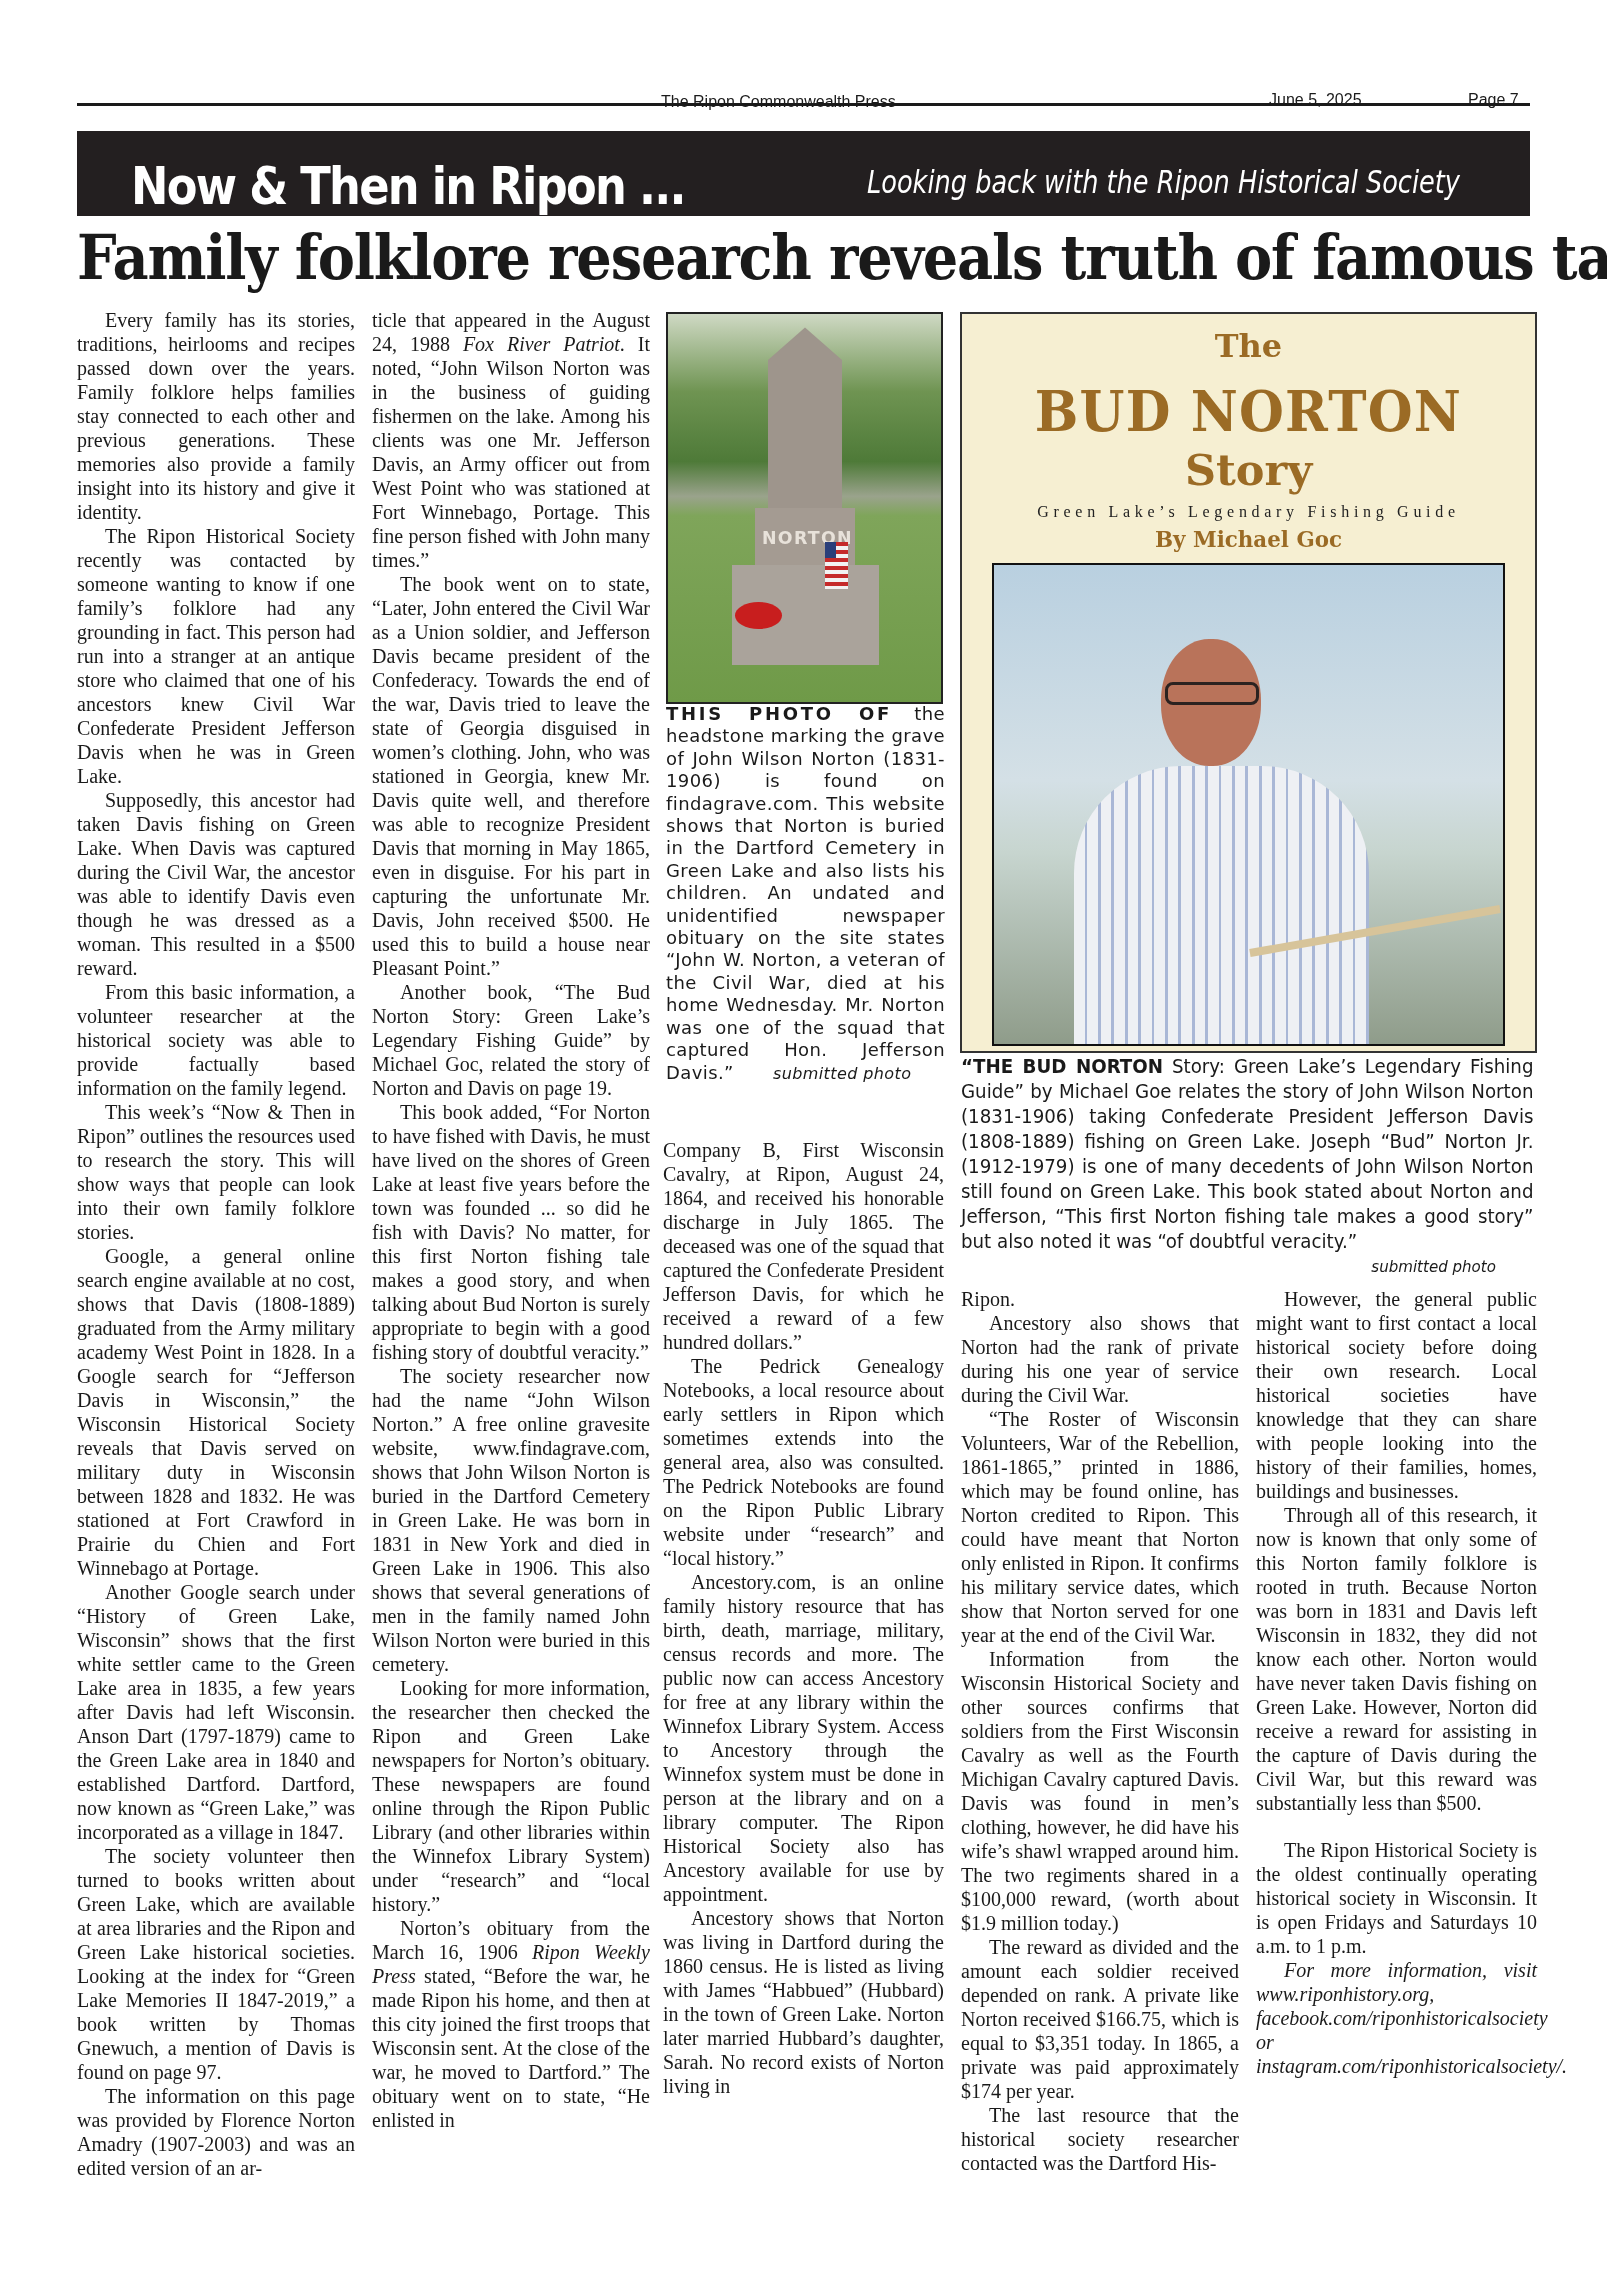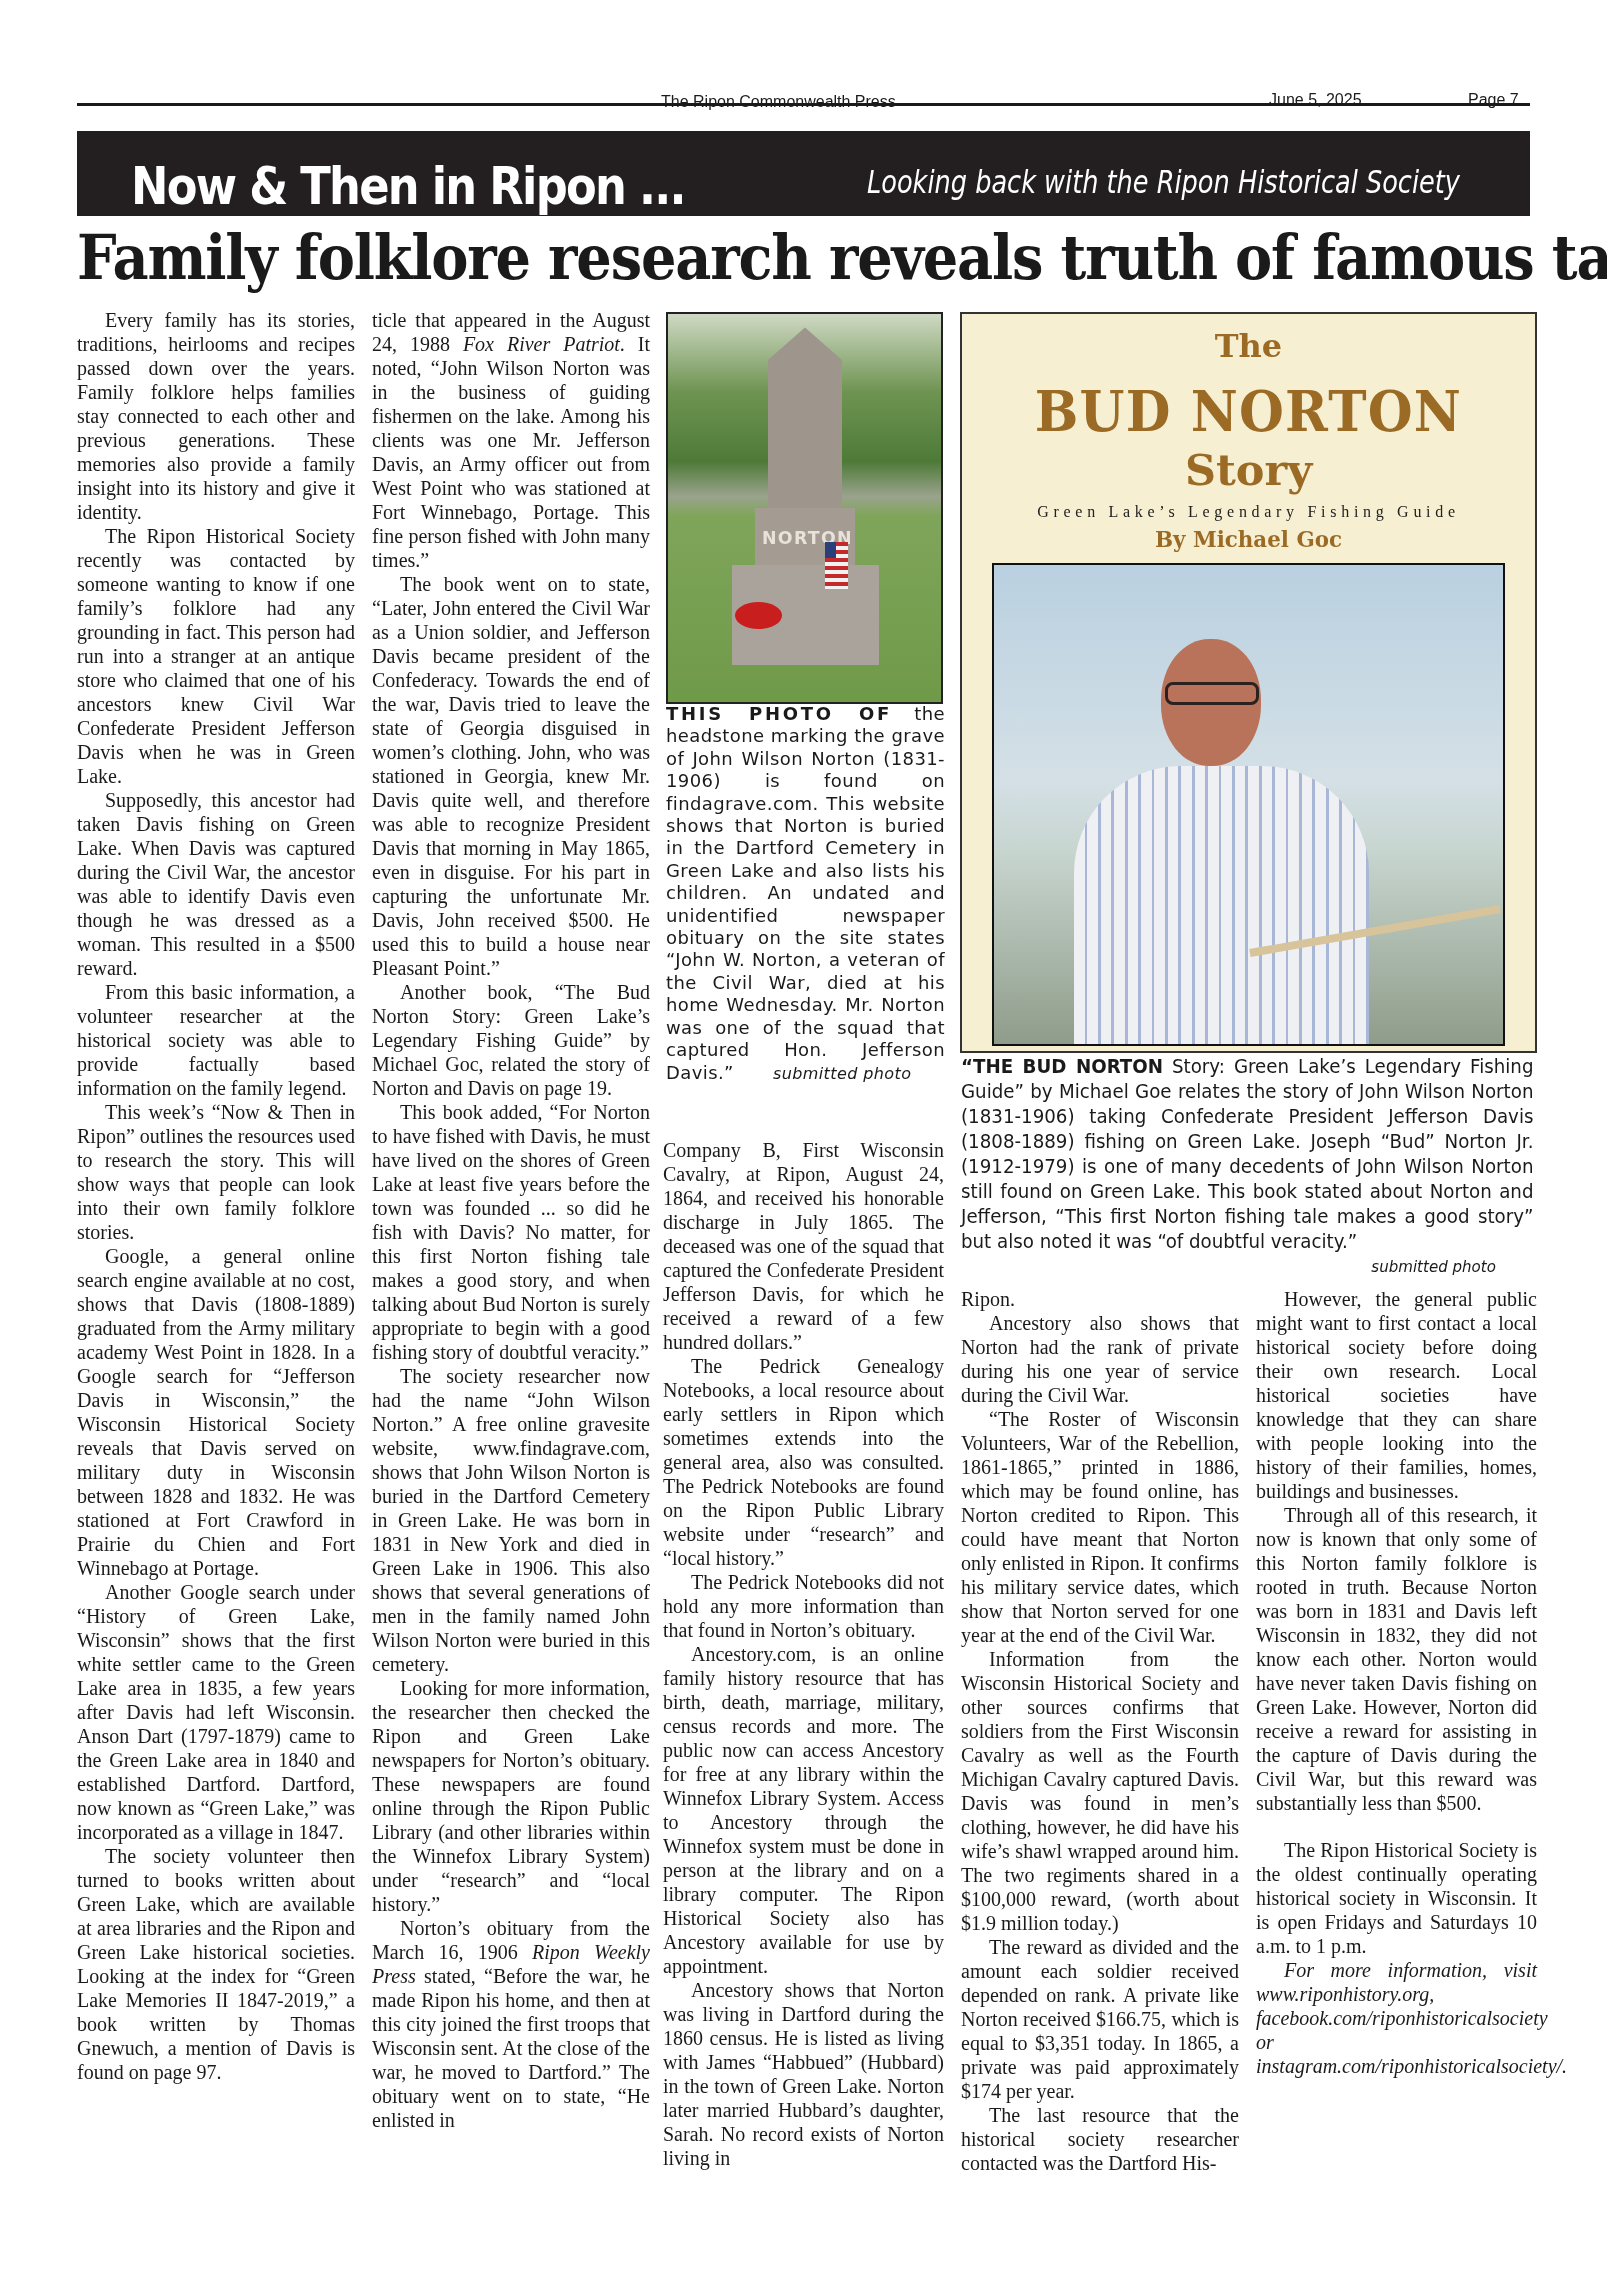--- a/index.html
+++ b/index.html
@@ -68,20 +68,21 @@
 
 <div class="col col1">
   <p>Every family has its stories, traditions, heirlooms and recipes passed down over the years. Family folklore helps families stay connected to each other and previous generations. These memories also provide a family insight into its history and give it identity.</p>
   <p>The Ripon Historical Society recently was contacted by someone wanting to know if one family’s folklore had any grounding in fact. This person had run into a stranger at an antique store who claimed that one of his ancestors knew Civil War Confederate President Jefferson Davis when he was in Green Lake.</p>
   <p>Supposedly, this ancestor had taken Davis fishing on Green Lake. When Davis was captured during the Civil War, the ancestor was able to identify Davis even though he was dressed as a woman. This resulted in a $500 reward.</p>
   <p>From this basic information, a volunteer researcher at the historical society was able to provide factually based information on the family legend.</p>
   <p>This week’s “Now &amp; Then in Ripon” outlines the resources used to research the story. This will show ways that people can look into their own family folklore stories.</p>
   <p>Google, a general online search engine available at no cost, shows that Davis (1808-1889) graduated from the Army military academy West Point in 1828. In a Google search for “Jefferson Davis in Wisconsin,” the Wisconsin Historical Society reveals that Davis served on military duty in Wisconsin between 1828 and 1832. He was stationed at Fort Crawford in Prairie du Chien and Fort Winnebago at Portage.</p>
   <p>Another Google search under “History of Green Lake, Wisconsin” shows that the first white settler came to the Green Lake area in 1835, a few years after Davis had left Wisconsin. Anson Dart (1797-1879) came to the Green Lake area in 1840 and established Dartford. Dartford, now known as “Green Lake,” was incorporated as a village in 1847.</p>
   <p>The society volunteer then turned to books written about Green Lake, which are available at area libraries and the Ripon and Green Lake historical societies. Looking at the index for “Green Lake Memories II 1847-2019,” a book written by Thomas Gnewuch, a mention of Davis is found on page 97.</p>
+  <p>The information on this page was provided by Florence Norton Amadry (1907-2003) and was an edited version of an ar-</p>
 </div>
 
 <div class="col col2">
   <p class="noindent"><span>ticle that appeared in the August 24, 1988 </span><i>Fox River Patriot</i><span>. It noted, “John Wilson Norton was in the business of guiding fishermen on the lake. Among his clients was one Mr. Jefferson Davis, an Army officer out from West Point who was stationed at Fort Winnebago, Portage. This fine person fished with John many times.”</span></p>
   <p>The book went on to state, “Later, John entered the Civil War as a Union soldier, and Jefferson Davis became president of the Confederacy. Towards the end of the war, Davis tried to leave the state of Georgia disguised in women’s clothing. John, who was stationed in Georgia, knew Mr. Davis quite well, and therefore was able to recognize President Davis that morning in May 1865, even in disguise. For his part in capturing the unfortunate Mr. Davis, John received $500. He used this to build a house near Pleasant Point.”</p>
   <p>Another book, “The Bud Norton Story: Green Lake’s Legendary Fishing Guide” by Michael Goc, related the story of Norton and Davis on page 19.</p>
   <p>This book added, “For Norton to have fished with Davis, he must have lived on the shores of Green Lake at least five years before the town was founded ... so did he fish with Davis? No matter, for this first Norton fishing tale makes a good story, and when talking about Bud Norton is surely appropriate to begin with a good fishing story of doubtful veracity.”</p>
   <p>The society researcher now had the name “John Wilson Norton.” A free online gravesite website, www.findagrave.com, shows that John Wilson Norton is buried in the Dartford Cemetery in Green Lake. He was born in 1831 in New York and died in Green Lake in 1906. This also shows that several generations of men in the family named John Wilson Norton were buried in this cemetery.</p>
   <p>Looking for more information, the researcher then checked the Ripon and Green Lake newspapers for Norton’s obituary. These newspapers are found online through the Ripon Public Library (and other libraries within the Winnefox Library System) under “research” and “local history.”</p>
   <p><span>Norton’s obituary from the March 16, 1906 </span><i>Ripon Weekly Press</i><span> stated, “Before the war, he made Ripon his home, and then at this city joined the first troops that Wisconsin sent. At the close of the war, he moved to Dartford.” The obituary went on to state, “He enlisted in</span></p>
@@ -96,21 +97,20 @@
   <div class="flowers"></div>
 </div>
 <div class="caption1">
   <span class="lead">THIS PHOTO OF</span><span> the headstone marking the grave of John Wilson Norton (1831-1906) is found on findagrave.com. This website shows that Norton is buried in the Dartford Cemetery in Green Lake and also lists his children. An undated and unidentified newspaper obituary on the site states “John W. Norton, a veteran of the Civil War, died at his home Wednesday. Mr. Norton was one of the squad that captured Hon. Jefferson Davis.”</span>
   <span class="credit">submitted photo</span>
 </div>
 
 <div class="col col3">
   <p class="noindent">Company B, First Wisconsin Cavalry, at Ripon, August 24, 1864, and received his honorable discharge in July 1865. The deceased was one of the squad that captured the Confederate President Jefferson Davis, for which he received a reward of a few hundred dollars.”</p>
   <p>The Pedrick Genealogy Notebooks, a local resource about early settlers in Ripon which sometimes extends into the general area, also was consulted. The Pedrick Notebooks are found on the Ripon Public Library website under “research” and “local history.”</p>
-  <p>The Pedrick Notebooks did not hold any more information than that found in Norton’s obituary.</p>
   <p>Ancestory.com, is an online family history resource that has birth, death, marriage, military, census records and more. The public now can access Ancestory for free at any library within the Winnefox Library System. Access to Ancestory through the Winnefox system must be done in person at the library and on a library computer. The Ripon Historical Society also has Ancestory available for use by appointment.</p>
   <p>Ancestory shows that Norton was living in Dartford during the 1860 census. He is listed as living with James “Habbued” (Hubbard) in the town of Green Lake. Norton later married Hubbard’s daughter, Sarah. No record exists of Norton living in</p>
 </div>
 
 <div class="book">
   <div class="t1">The</div>
   <div class="t2">BUD NORTON</div>
   <div class="t3">Story</div>
   <div class="t4">Green Lake’s Legendary Fishing Guide</div>
   <div class="t5">By Michael Goc</div>

